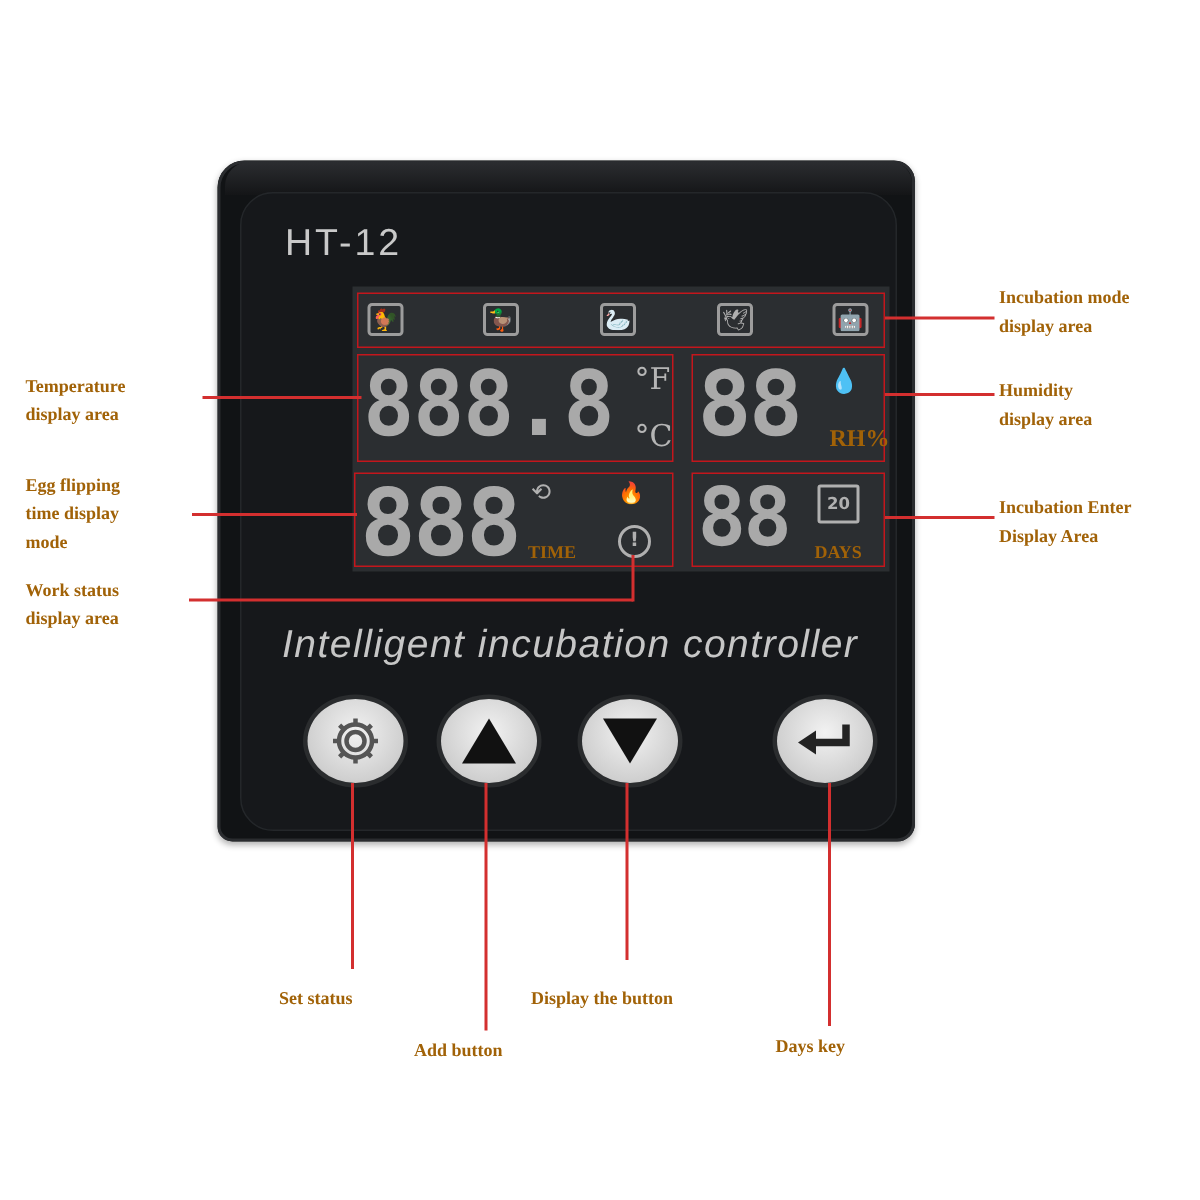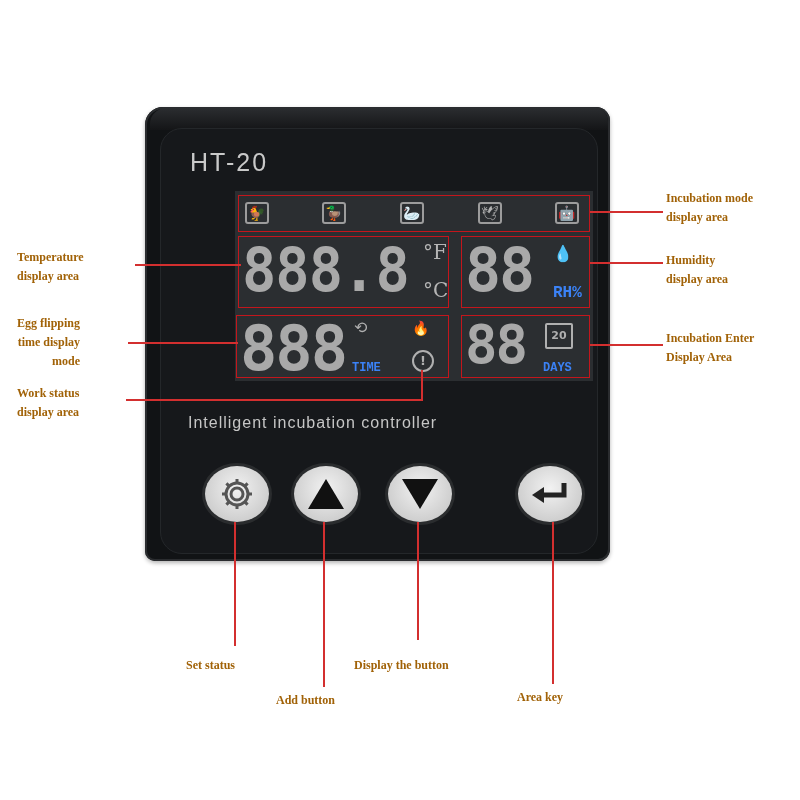--- a/index.html
+++ b/index.html
@@ -7,33 +7,33 @@
   .abs{position:absolute;}
   .device{left:145px;top:107px;width:465px;height:454px;background:#111315;border-radius:18px 14px 12px 10px;box-shadow:inset 0 0 0 2px #2a2c2f, 0 2px 4px rgba(0,0,0,.3);}
   .device-top{left:150px;top:108px;width:458px;height:22px;background:linear-gradient(#2b2d30,#141517);border-radius:16px 14px 0 0;}
   .face{left:160px;top:128px;width:436px;height:424px;background:#16181b;border-radius:22px;border:1px solid #24272a;}
   .model{left:190px;top:148px;color:#c9c9c9;font-size:25px;letter-spacing:2px;font-family:"Liberation Sans",sans-serif;}
   .lcd{left:235px;top:191px;width:358px;height:190px;background:#2b2e31;}
   .zone{border:1.5px solid #c4161c;box-sizing:border-box;}
   .seg{font-family:"DejaVu Sans Mono",monospace;color:#a9a9a9;font-weight:bold;letter-spacing:2px;line-height:1;}
   .icon-box{width:24px;height:22px;border:2px solid #9c9c9c;border-radius:3px;box-sizing:border-box;display:flex;align-items:center;justify-content:center;color:#b0b0b0;font-size:14px;}
   .unit{color:#b5b5b5;font-family:"DejaVu Serif",serif;font-size:20px;}
-  .small-lbl{color:#3b82f6;font-weight:bold;font-size:12px;font-family:Liberation Mono, monospace;}
-  .slogan{left:188px;top:414px;color:#c6c6c6;font-size:16px;font-family:"Liberation Sans",sans-serif;letter-spacing:1px;}
+  .small-lbl{color:#a16207;font-weight:bold;font-size:12px;font-family:Liberation Serif, serif;}
+  .slogan{left:188px;top:414px;color:#c6c6c6;font-size:26px;font-family:"Liberation Sans",sans-serif;letter-spacing:1px;font-style:italic;}
   .btn{width:64px;height:56px;border-radius:50%;background:radial-gradient(circle at 50% 40%,#f2f2f2,#cfcfcf 70%,#a9a9a9);display:flex;align-items:center;justify-content:center;box-shadow:0 0 0 3px #2a2c2e;}
   .callout{color:#a16207;font-weight:bold;font-size:12px;line-height:19px;font-family:Liberation Serif, serif;}
   .ln{background:#d32f2f;}
 </style>
 </head>
 <body>
 
 <div class="abs device"></div>
 <div class="abs device-top"></div>
 <div class="abs face"></div>
-<div class="abs model">HT-20</div>
+<div class="abs model">HT-12</div>
 
 <div class="abs lcd"></div>
 
 <div class="abs zone" style="left:238px;top:195px;width:352px;height:37px;"></div>
 <div class="abs icon-box" style="left:245px;top:202px;">🐓</div>
 <div class="abs icon-box" style="left:322px;top:202px;">🦆</div>
 <div class="abs icon-box" style="left:400px;top:202px;">🦢</div>
 <div class="abs icon-box" style="left:478px;top:202px;">🕊</div>
 <div class="abs icon-box" style="left:555px;top:202px;">🤖</div>
 
@@ -86,21 +86,21 @@
       <polygon points="2,16 14,8 14,24" fill="#222"></polygon>
     </svg>
 </div>
 
 <div class="abs callout" style="left:17px;top:248px;">
   <div>Temperature</div>
   <div>display area</div>
 </div>
 <div class="abs ln" style="left:135px;top:264px;width:106px;height:2px;"></div>
 
-<div class="abs callout" style="left:17px;top:314px;text-align:right;">
+<div class="abs callout" style="left:17px;top:314px;">
   <div>Egg flipping</div>
   <div>time display</div>
   <div>mode</div>
 </div>
 <div class="abs ln" style="left:128px;top:342px;width:110px;height:2px;"></div>
 
 <div class="abs callout" style="left:17px;top:384px;">
   <div>Work status</div>
   <div>display area</div>
 </div>
@@ -128,13 +128,13 @@
 <div class="abs ln" style="left:234px;top:522px;width:2px;height:124px;"></div>
 <div class="abs callout" style="left:186px;top:656px;">Set status</div>
 
 <div class="abs ln" style="left:323px;top:522px;width:2px;height:165px;"></div>
 <div class="abs callout" style="left:276px;top:691px;">Add button</div>
 
 <div class="abs ln" style="left:417px;top:522px;width:2px;height:118px;"></div>
 <div class="abs callout" style="left:354px;top:656px;">Display the button</div>
 
 <div class="abs ln" style="left:552px;top:522px;width:2px;height:162px;"></div>
-<div class="abs callout" style="left:517px;top:688px;">Area key</div>
+<div class="abs callout" style="left:517px;top:688px;">Days key</div>
 
 </body></html>

